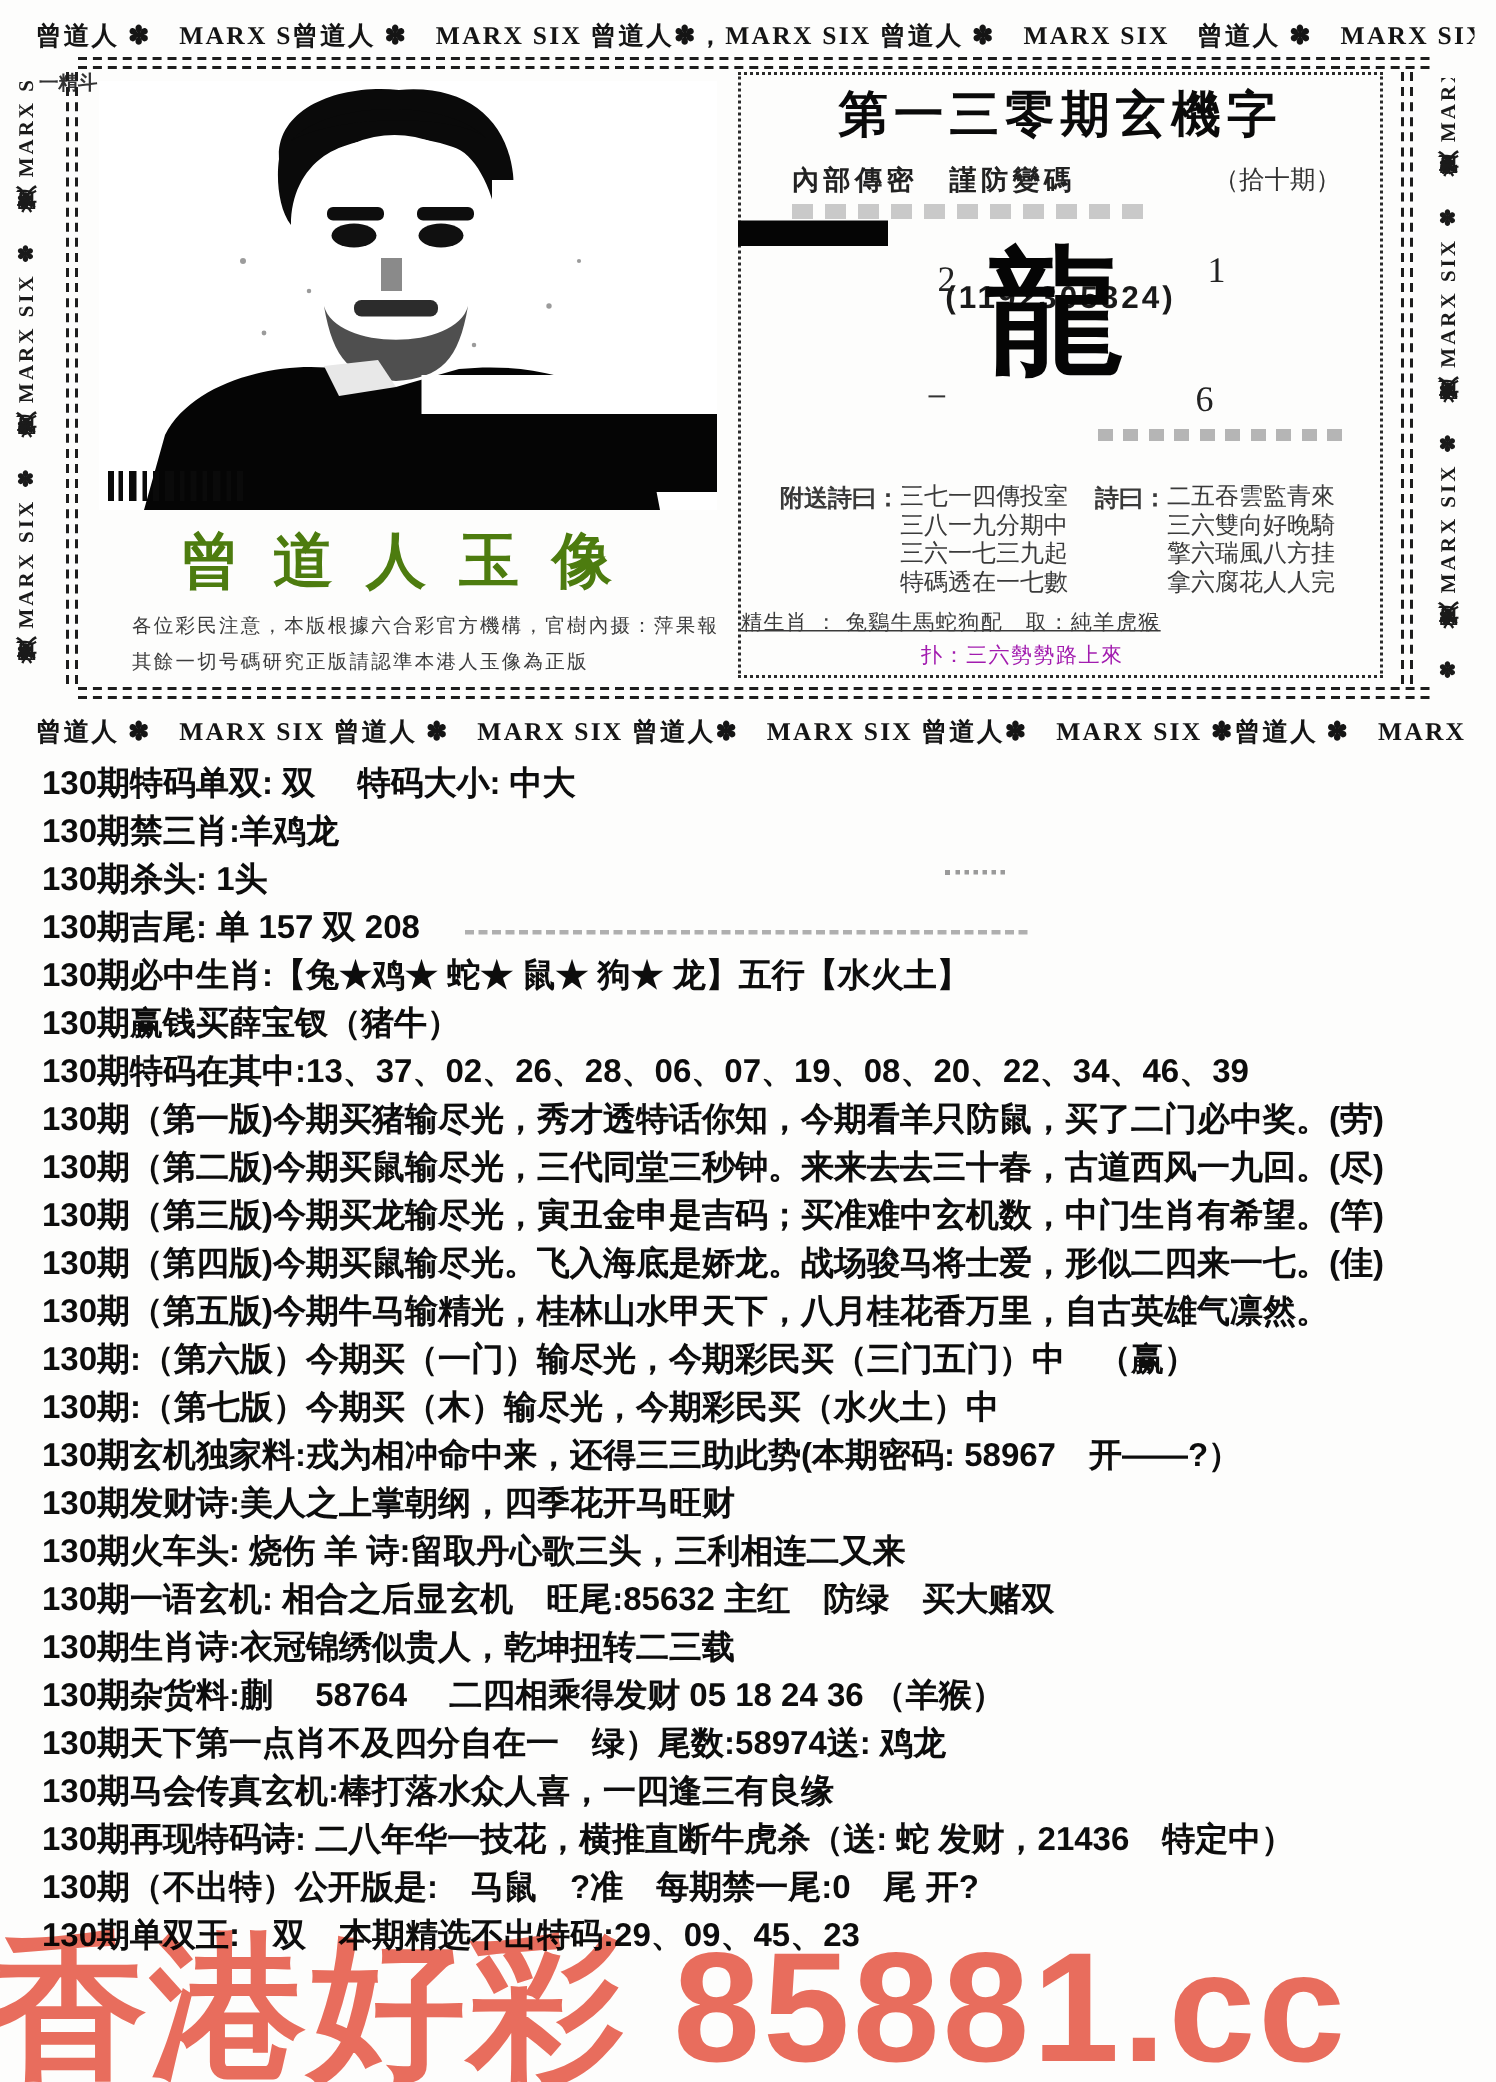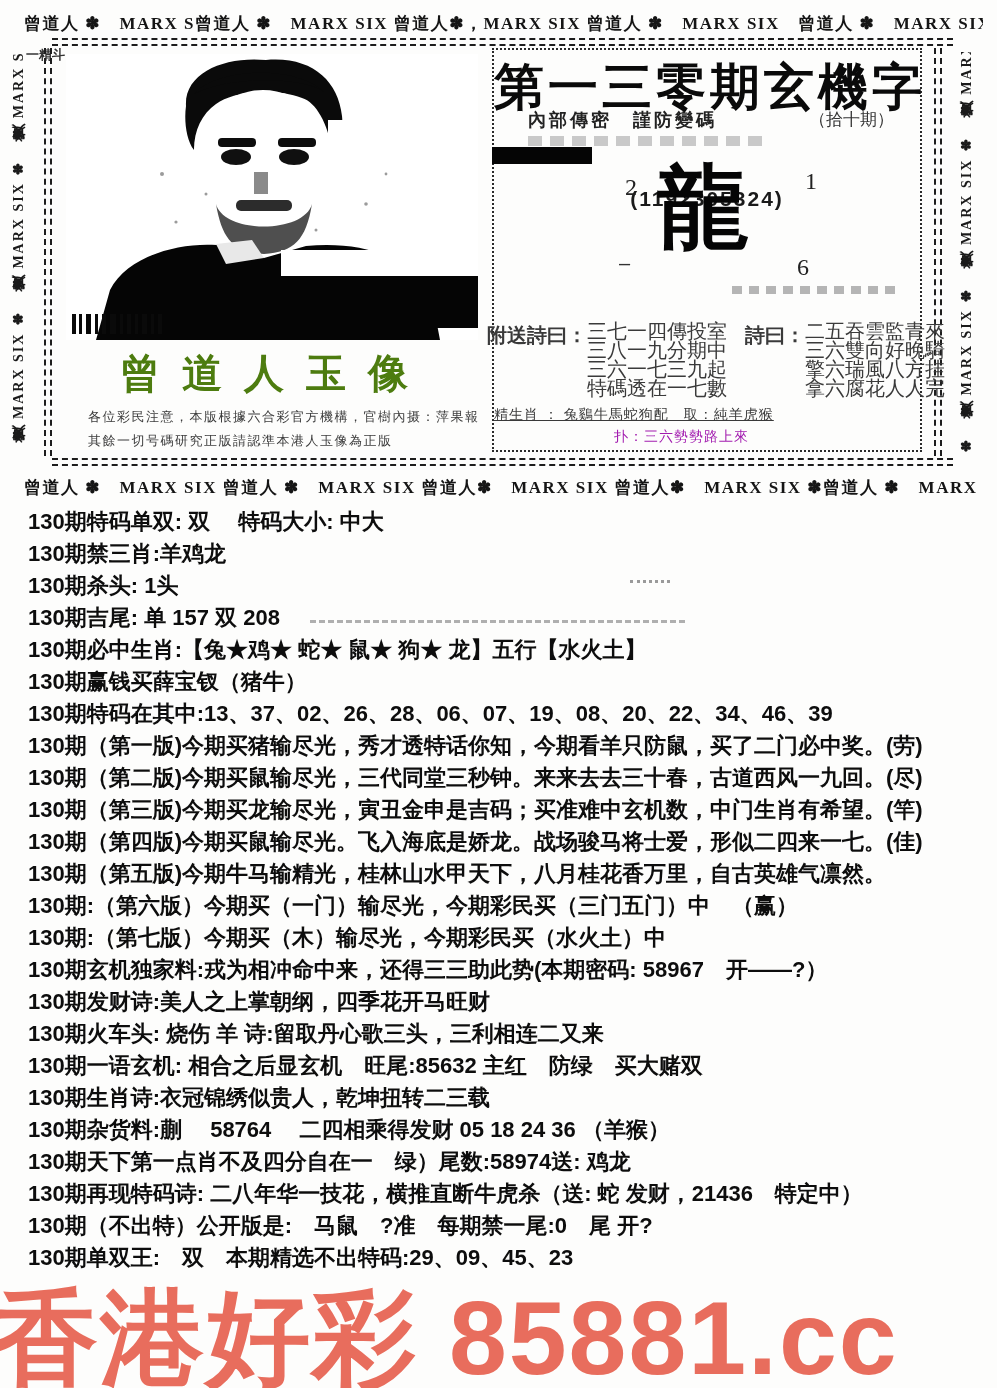--- a/index.html
+++ b/index.html
@@ -37,21 +37,21 @@
                       font-family:"Liberation Serif", serif; white-space:nowrap; }
   .portrait-note { position:absolute; left:88px; width:400px; font-size:13px; color:#3c3c3c;
                    letter-spacing:1.5px; white-space:nowrap; filter:blur(0.3px); }
   #portrait-note1 { top:408px; }
   #portrait-note2 { top:432px; }
 
   
   #panel { position:absolute; left:492px; top:48px; width:430px; height:404px;
            border:2px dotted #2a2a2a; }
   #panel-title { position:absolute; top:4px; left:0; width:100%; text-align:center;
-                 font-size:50px; font-weight:bold; letter-spacing:4px; color:#0a0a0a;
+                 font-size:33px; font-weight:bold; letter-spacing:4px; color:#0a0a0a;
                  font-family:"Liberation Serif", serif; white-space:nowrap; }
   #panel-sub-left  { position:absolute; top:58px; left:34px; font-size:18px; font-weight:bold;
                      letter-spacing:3px; color:#222; }
   #panel-sub-right { position:absolute; top:58px; right:26px; font-size:17px; color:#333; }
   #panel-smudge { position:absolute; top:86px; left:34px; width:235px; height:10px;
                   background:repeating-linear-gradient(90deg,#c9c9c9 0 14px,transparent 14px 22px); }
   #panel-redact { position:absolute; top:97px; left:-2px; width:100px; height:17px; background:#050505; }
   #panel-serial { position:absolute; top:101px; left:0; width:100%; text-align:center;
                   font-size:21px; letter-spacing:2px; color:#1a1a1a; font-weight:bold;
                   font-family:Liberation Sans, sans-serif;margin-top:36px; }
@@ -59,21 +59,21 @@
   #dragon-char { position:absolute; left:48px; top:-6px; font-size:92px; line-height:1;
                  font-weight:bold; color:#050505; font-family:"Liberation Serif", serif; }
   .dragon-num { position:absolute; font-size:24px; color:#222; font-family:"Liberation Serif", serif; }
   #dragon-n2 { left:16px;  top:6px; }
   #dragon-n1 { left:196px; top:0px; }
   #dragon-n6 { left:188px; top:86px; }
   #dragon-dash { position:absolute; left:10px; top:84px; font-size:20px; color:#333; }
   #panel-scribble { position:absolute; top:236px; right:18px; width:170px; height:8px;
                     background:repeating-linear-gradient(90deg,#b5b5b5 0 10px,transparent 10px 17px); }
   #poems { position:absolute; top:272px; left:26px; width:392px; display:flex; gap:18px;
-           font-size:20px; color:#3a3a3a;justify-content:center; }
+           font-size:16px; color:#3a3a3a; }
   .poem-col { display:flex; }
   .poem-label { font-weight:bold; white-space:nowrap; }
   .poem-lines div { line-height:19px; white-space:nowrap; }
   #panel-foot1 { position:absolute; top:356px; left:0; width:100%; text-align:left;
                  font-size:14px; color:#3a3a3a; letter-spacing:1px; white-space:nowrap;text-decoration:underline; }
   #panel-foot2 { position:absolute; top:378px; left:120px; font-size:14px; color:#a21caf;
                  letter-spacing:1px; white-space:nowrap; }
 
   
   #body-lines { position:absolute; left:28px; top:506px; width:960px; }
@@ -221,20 +221,21 @@
     <div class="bline">130期（第五版)今期牛马输精光，桂林山水甲天下，八月桂花香万里，自古英雄气凛然。</div>
     <div class="bline">130期:（第六版）今期买（一门）输尽光，今期彩民买（三门五门）中　（赢）</div>
     <div class="bline">130期:（第七版）今期买（木）输尽光，今期彩民买（水火土）中</div>
     <div class="bline">130期玄机独家料:戎为相冲命中来，还得三三助此势(本期密码: 58967　开——?）</div>
     <div class="bline">130期发财诗:美人之上掌朝纲，四季花开马旺财</div>
     <div class="bline">130期火车头: 烧伤 羊 诗:留取丹心歌三头，三利相连二又来</div>
     <div class="bline">130期一语玄机: 相合之后显玄机　旺尾:85632 主红　防绿　买大赌双</div>
     <div class="bline">130期生肖诗:衣冠锦绣似贵人，乾坤扭转二三载</div>
     <div class="bline">130期杂货料:蒯　 58764 　二四相乘得发财 05 18 24 36 （羊猴）</div>
     <div class="bline">130期天下第一点肖不及四分自在一　绿）尾数:58974送: 鸡龙</div>
+    <div class="bline">130期马会传真玄机:棒打落水众人喜，一四逢三有良缘</div>
     <div class="bline">130期再现特码诗: 二八年华一技花，横推直断牛虎杀（送: 蛇 发财，21436　特定中）</div>
     <div class="bline">130期（不出特）公开版是:　马鼠　?准　每期禁一尾:0　尾 开?</div>
     <div class="bline">130期单双王:　双　本期精选不出特码:29、09、45、23</div>
   </div>
 
   <div id="watermark">香港好彩 85881.cc</div>
 
 </div>
 
 </body></html>

